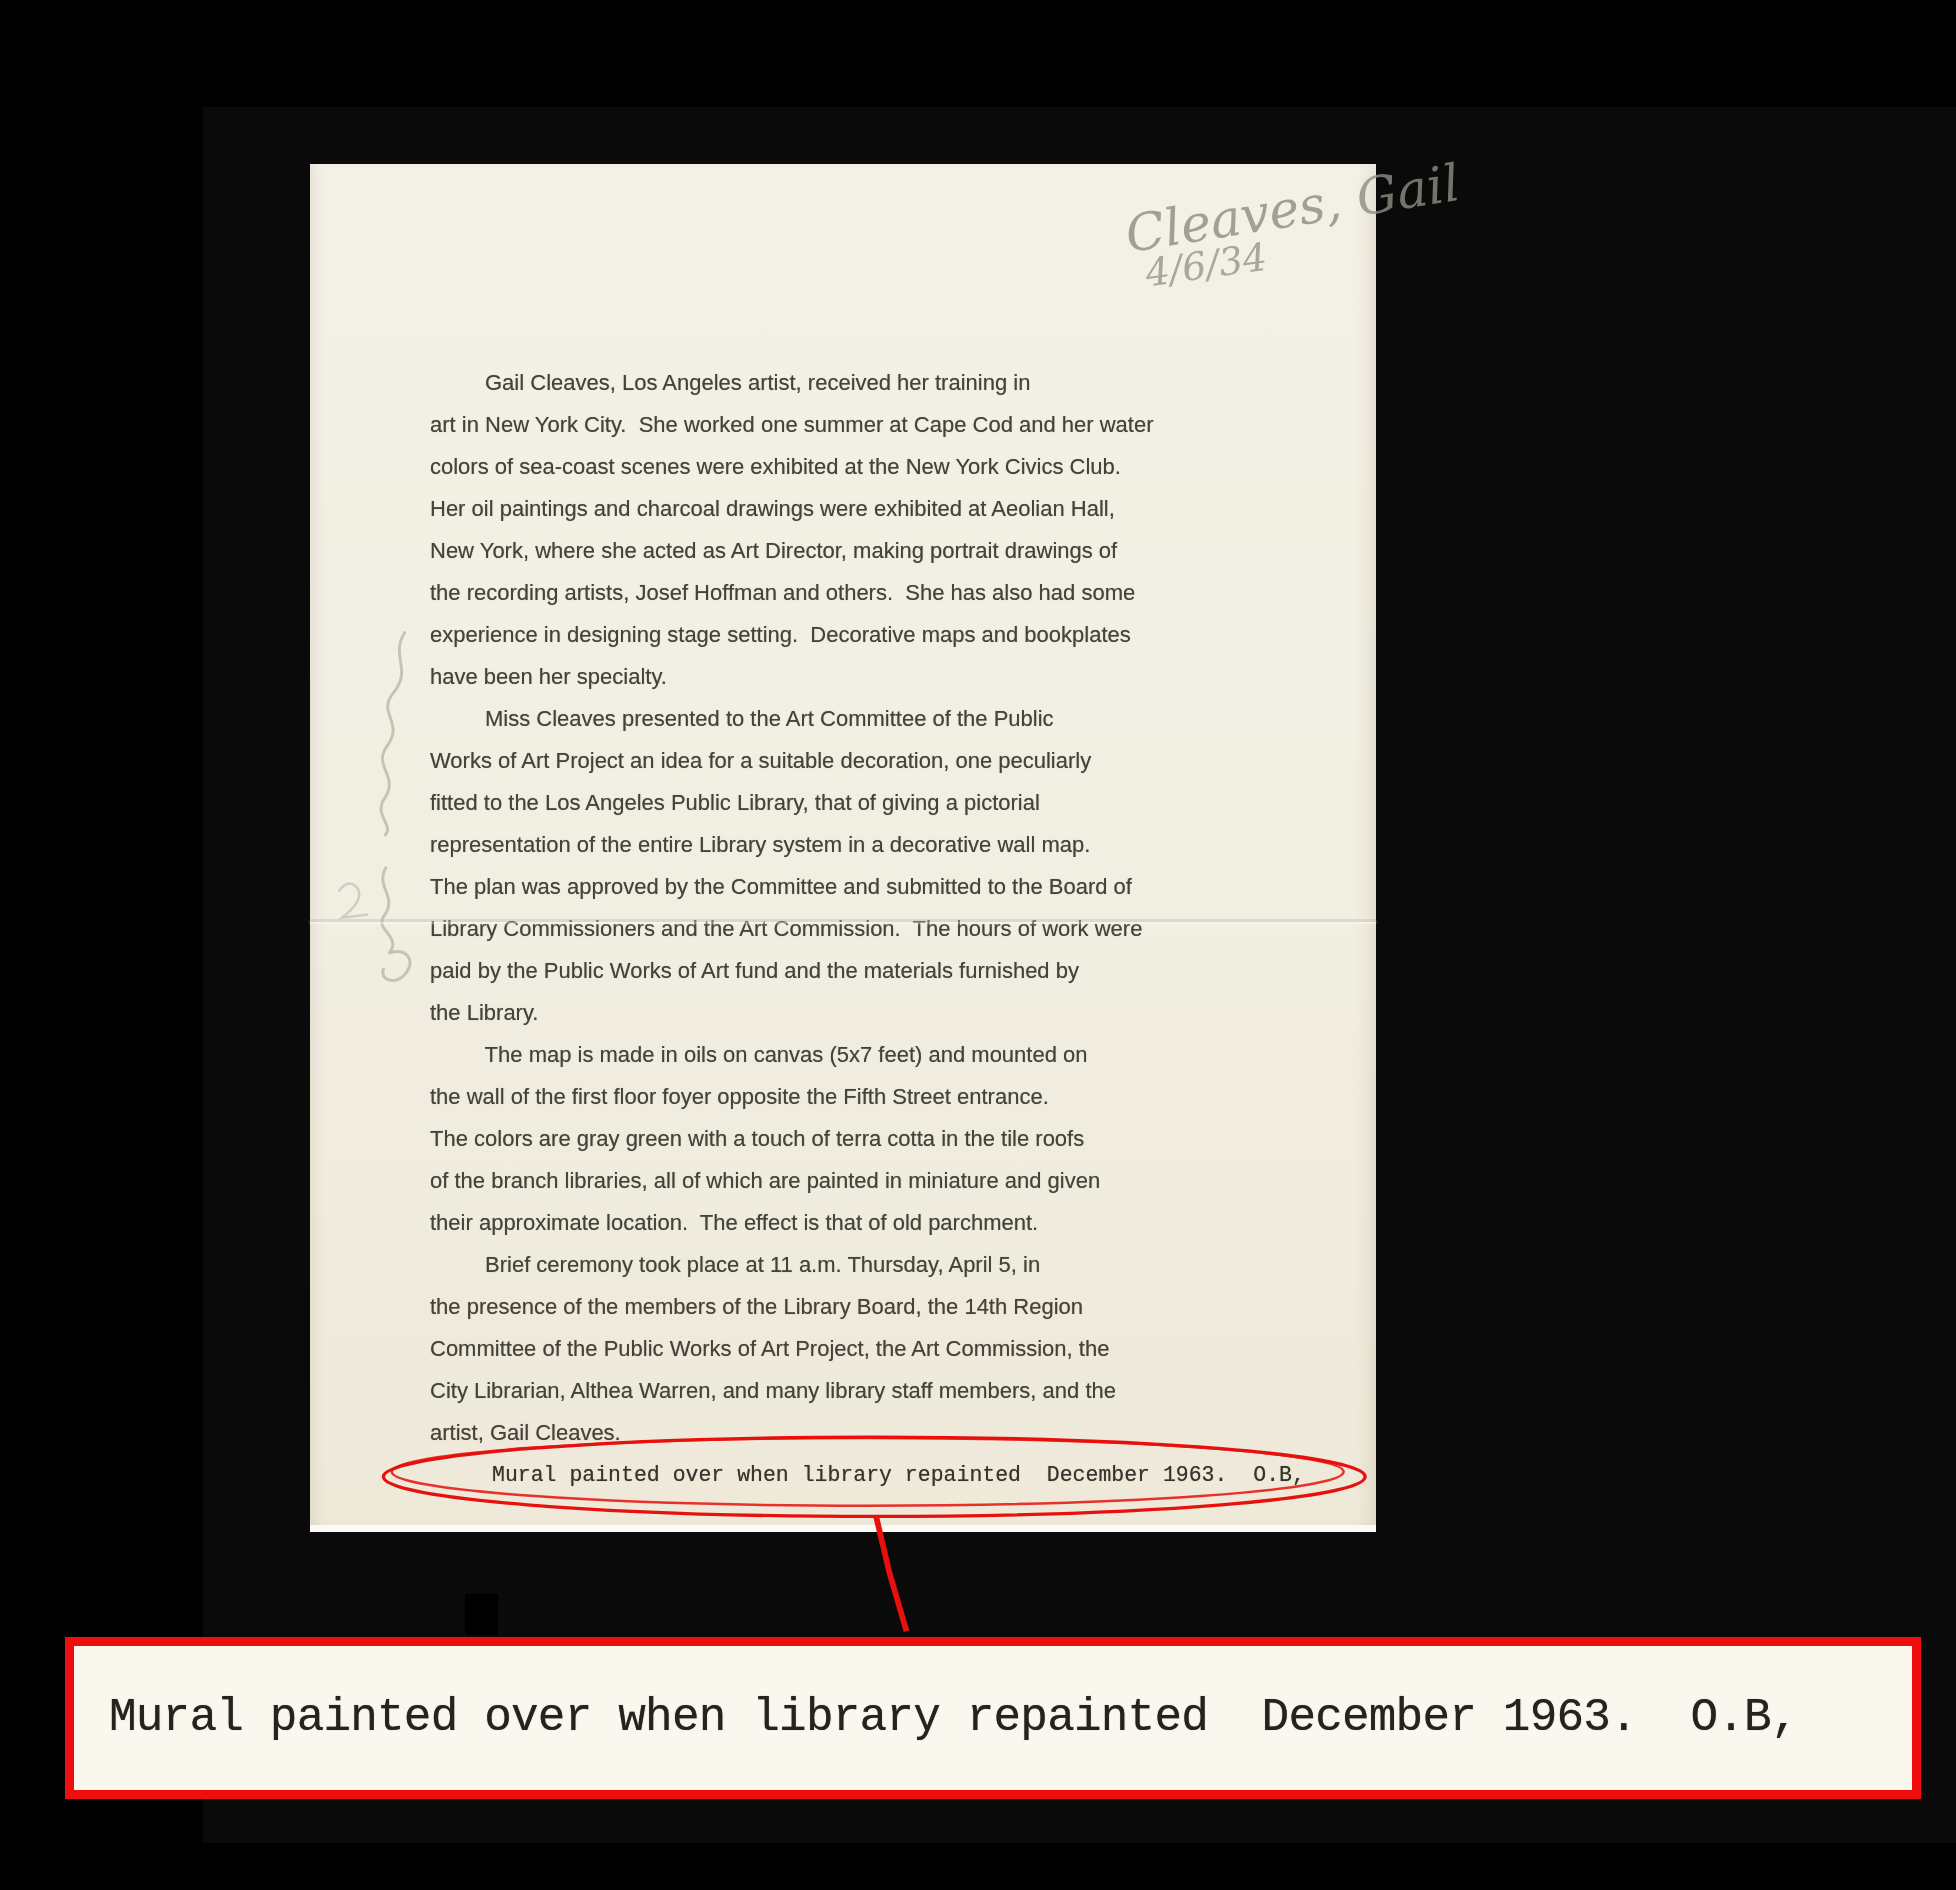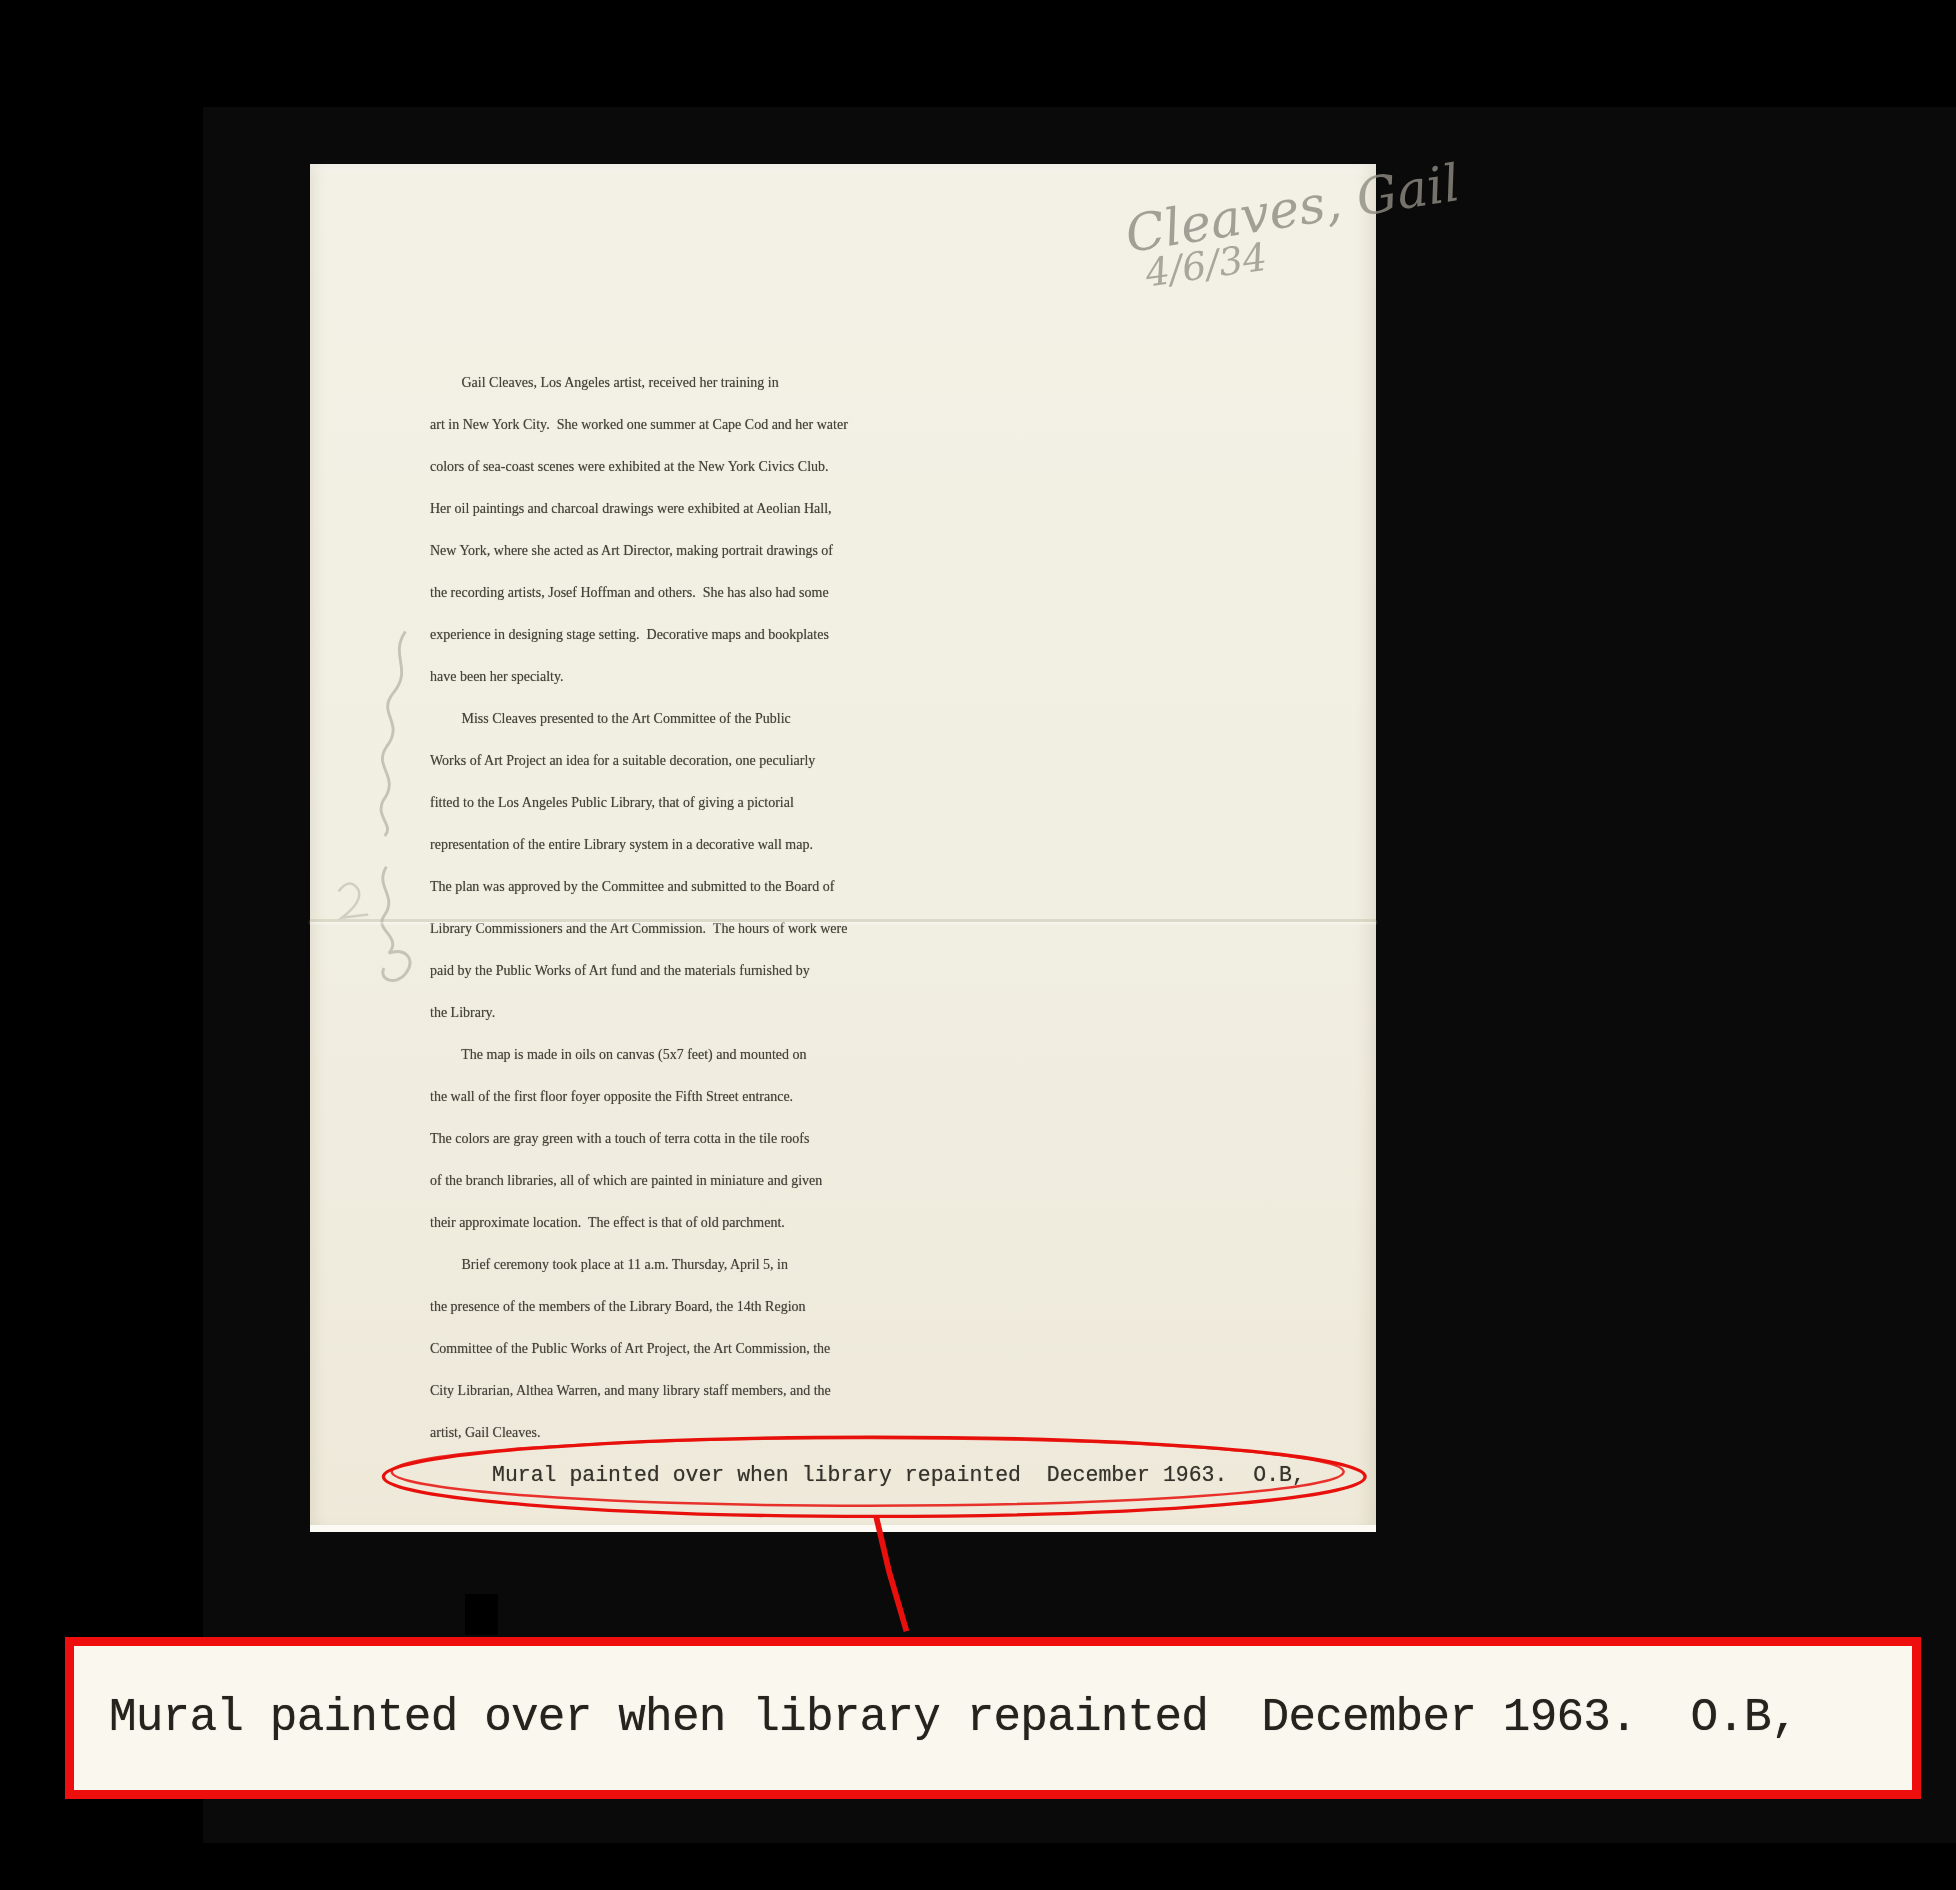--- a/index.html
+++ b/index.html
@@ -46,22 +46,22 @@
     transform:rotate(-9deg);white-space:nowrap;
   }
   .handwritten-date{
     position:absolute;left:835px;top:79px;
     font-family:"DejaVu Serif",serif;font-style:italic;
     font-size:38px;color:#97958b;opacity:.8;
     transform:rotate(-8deg);white-space:nowrap;
   }
   .body-block{
     position:absolute;left:120px;top:198px;margin:0;
-    font-family:Liberation Serif, serif;
-    font-size:14px;line-height:42px;white-space:pre;
+    font-family:Liberation Sans, sans-serif;
+    font-size:22px;line-height:42px;white-space:pre;
   }
   .circled-note{
     position:absolute;left:182px;top:1299px;
     font-size:21.5px;white-space:pre;color:#35332c;
     text-shadow:0 0 0.8px rgba(50,48,40,.6);
   }
   .marginalia{
     position:absolute;left:16.5px;top:455px;width:132px;height:388px;
   }
   

